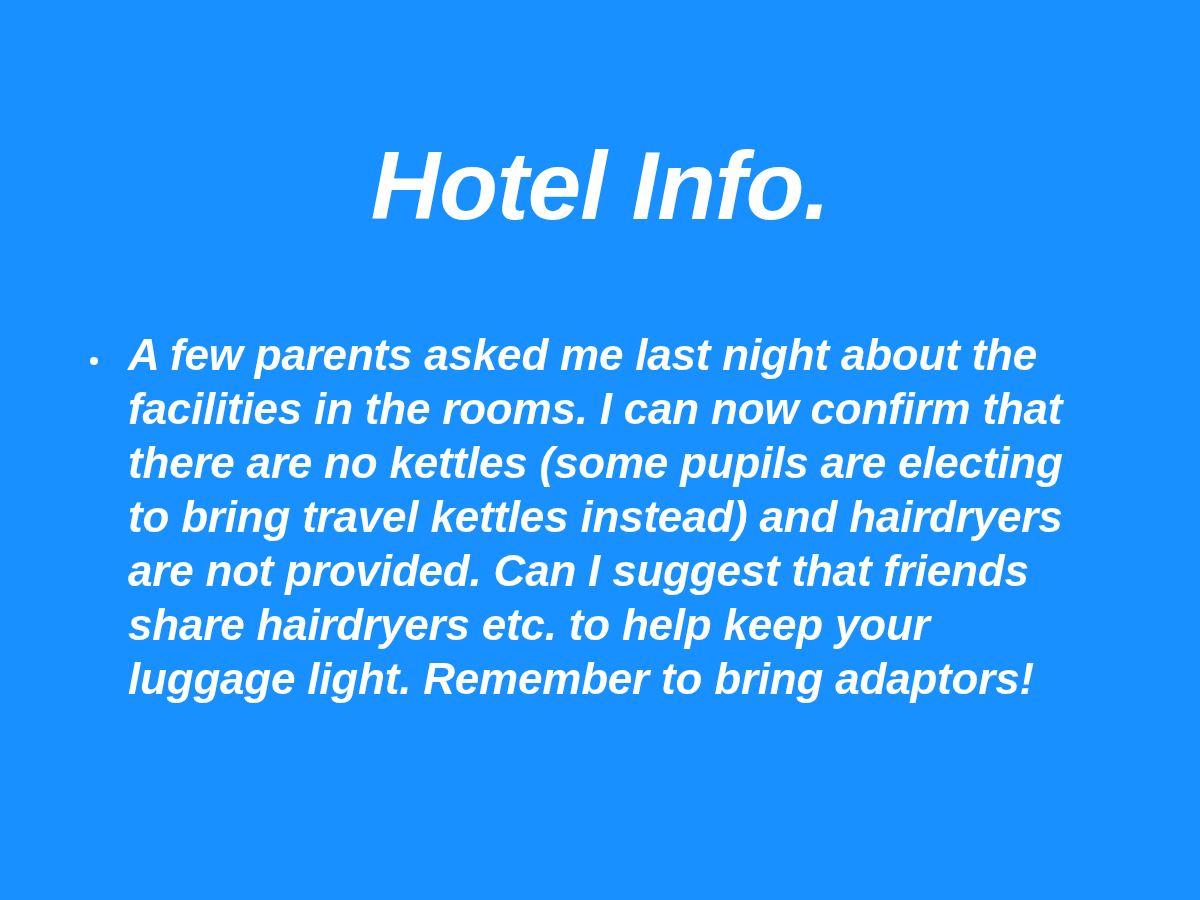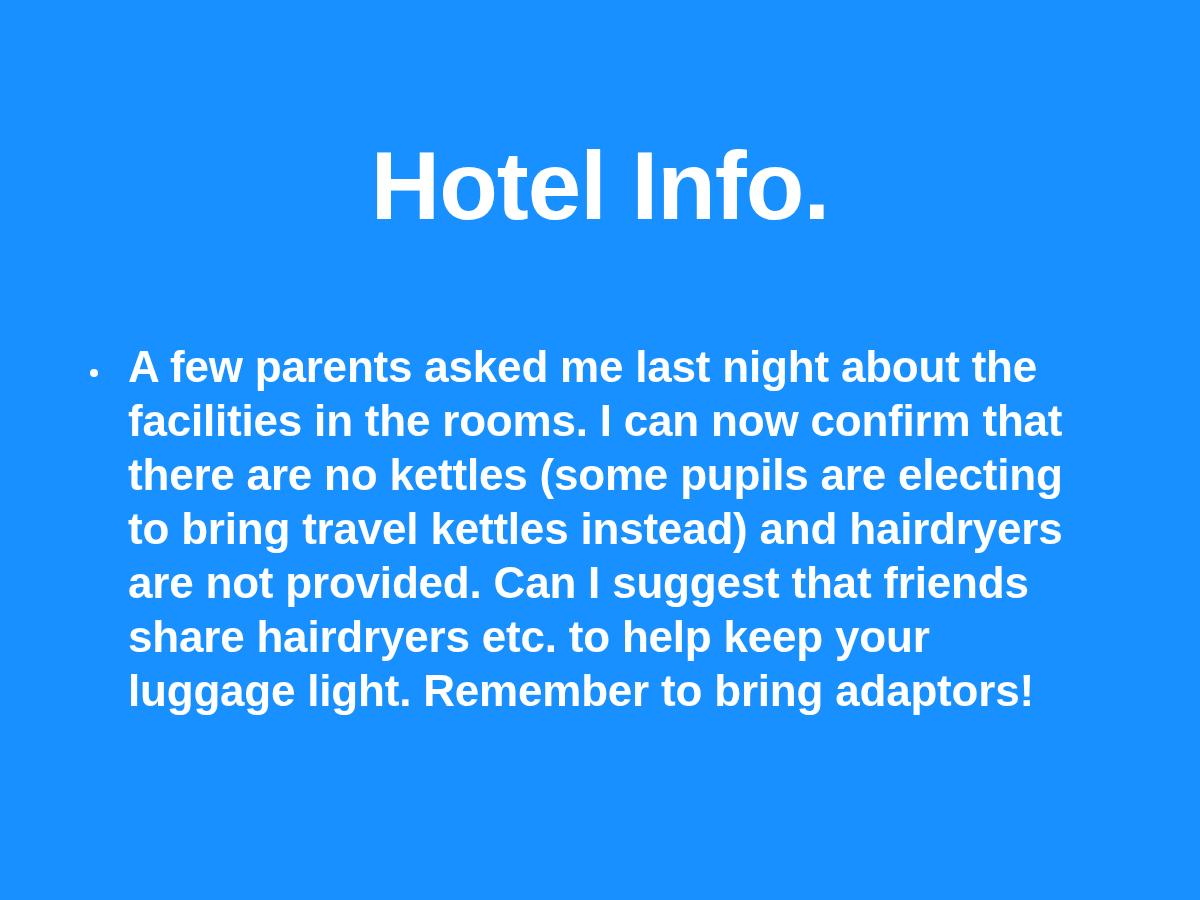--- a/index.html
+++ b/index.html
@@ -14,20 +14,21 @@
     font-family: "Liberation Sans", sans-serif;
     background: #1890ff;
   }
 
   .slide {
     position: relative;
     width: 1200px;
     height: 900px;
     background: #1890ff;
     box-sizing: border-box;
+    font-style: italic;
   }
 
   
   .slide-title {
     position: absolute;
     left: 0;
     top: 66px;
     width: 1200px;
     text-align: center;
     color: #ffffff;
@@ -36,21 +37,21 @@
     font-size: 96px;
     line-height: 112px;
     letter-spacing: -1px;
     white-space: nowrap;
   }
 
   
   .body-block {
     position: absolute;
     left: 80px;
-    top: 340px;
+    top: 328px;
     width: 1040px;
   }
 
   .bullet-item {
     position: relative;
     padding-left: 48px;
     color: #ffffff;
     font-family: "Liberation Sans", sans-serif;
     font-weight: bold;
     font-size: 44px;

